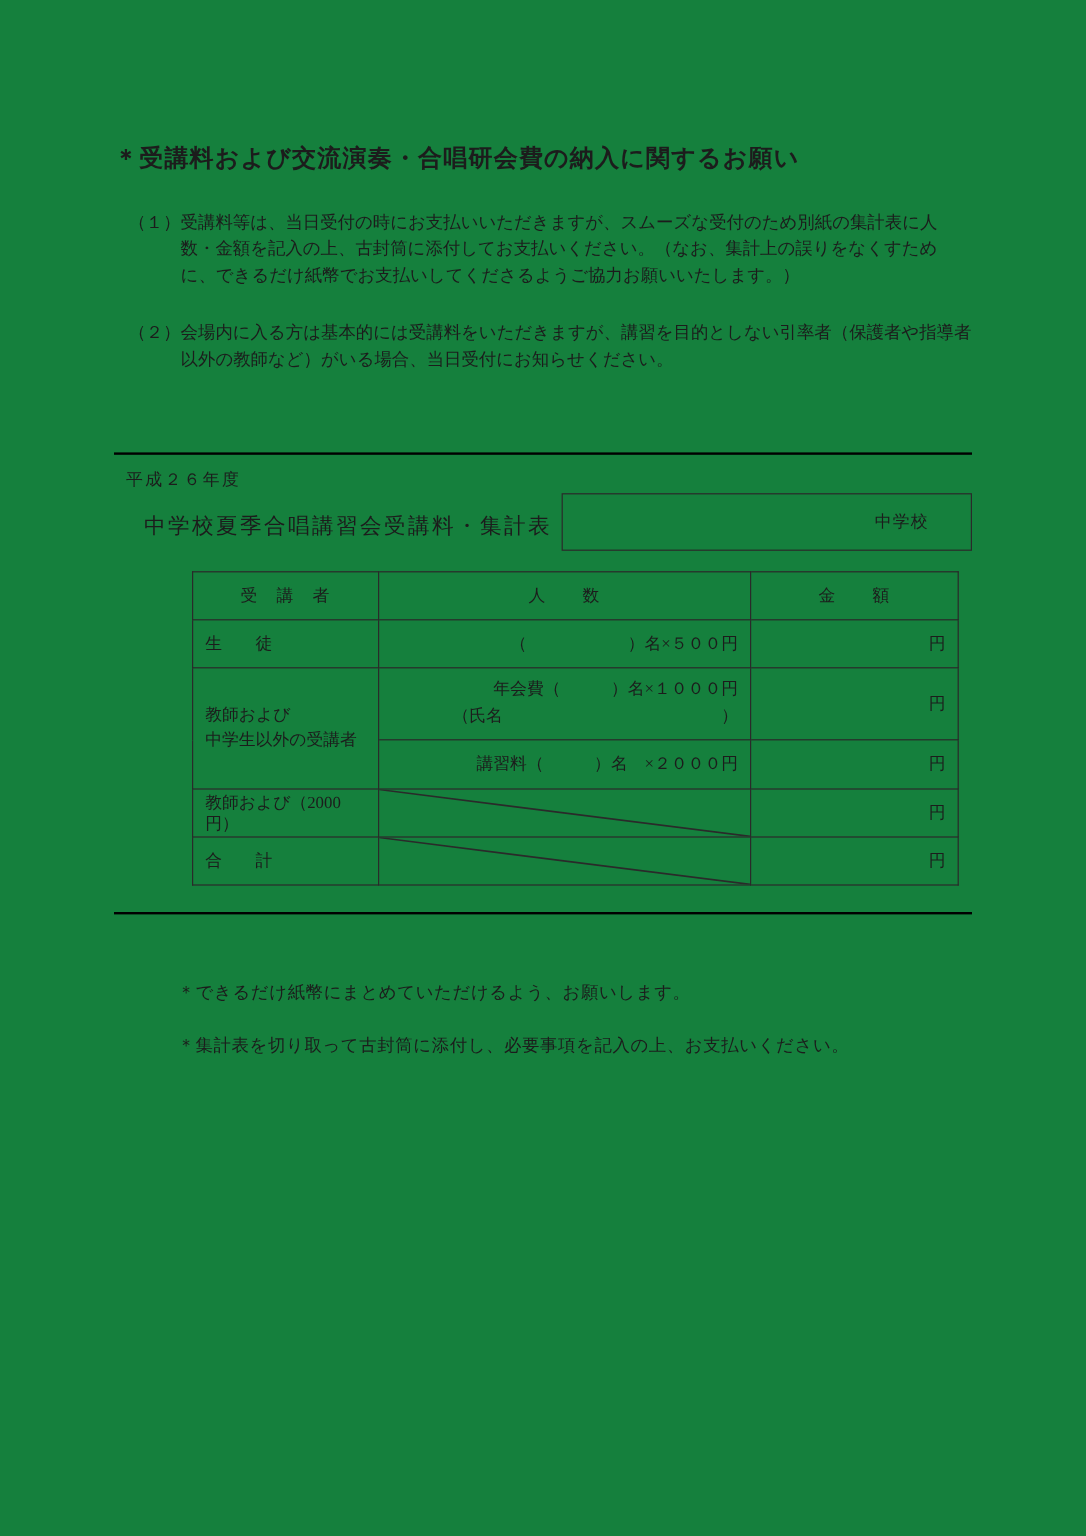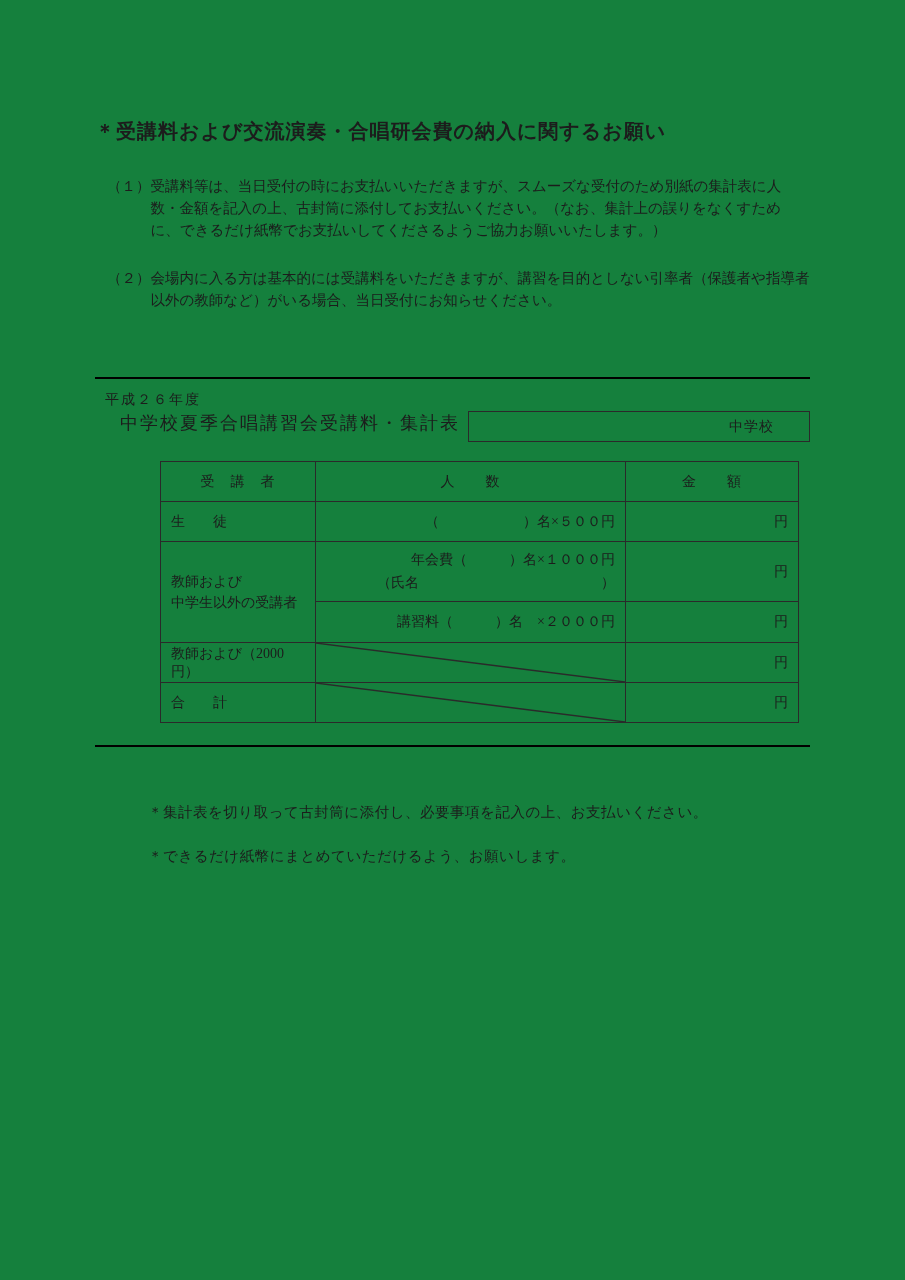--- a/index.html
+++ b/index.html
@@ -39,31 +39,32 @@
   .rule.bottom { margin-top: 22px; }
 
   .form-section { margin-top: 0; }
   .year-label {
     font-size: 14px;
     margin: 12px 0 0 10px;
     letter-spacing: 2px;
   }
   .title-row {
     display: flex;
+    align-items: flex-end;
     margin: 2px 0 0 25px;
   }
   .form-title {
     flex: 0 0 auto;
     font-size: 18px;
     letter-spacing: 2px;
     padding-bottom: 9px;
   }
   .school-box {
     flex: 1 1 auto;
-    height: 31px;
+    height: 48px;
     border: 1.5px solid #2a2a2a;
     display: flex;
     align-items: center;
     justify-content: flex-end;
     padding-right: 35px;
     font-size: 14px;
     margin-left: 8px;
     letter-spacing: 1px;
   }
 
@@ -190,17 +191,17 @@
         <td class="amount">円</td>
       </tr>
     </tbody>
       </table>
 
   </div>
 
   <hr class="rule bottom">
 
   <div class="footnotes">
+    <div class="footnote">＊できるだけ紙幣にまとめていただけるよう、お願いします。</div>
     <div class="footnote">＊集計表を切り取って古封筒に添付し、必要事項を記入の上、お支払いください。</div>
-    <div class="footnote">＊できるだけ紙幣にまとめていただけるよう、お願いします。</div>
   </div>
 
 </div>
 
 </body></html>

